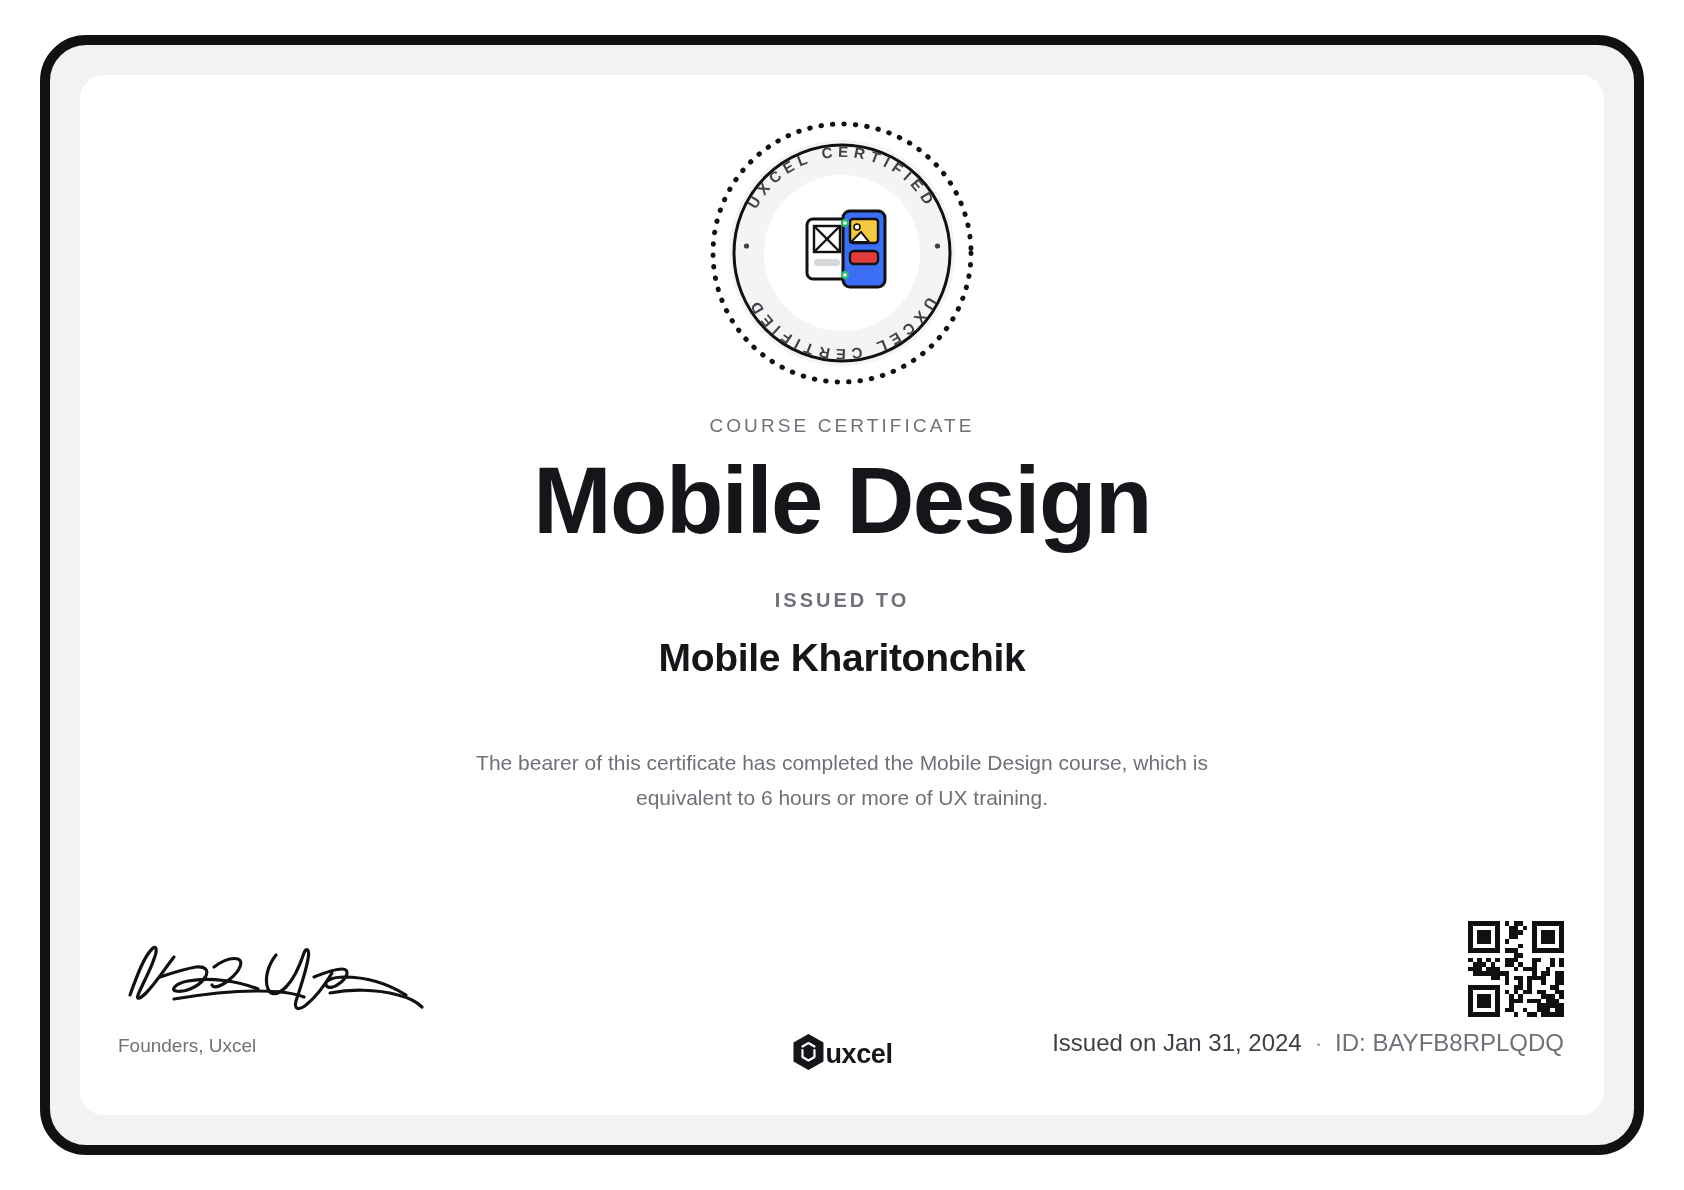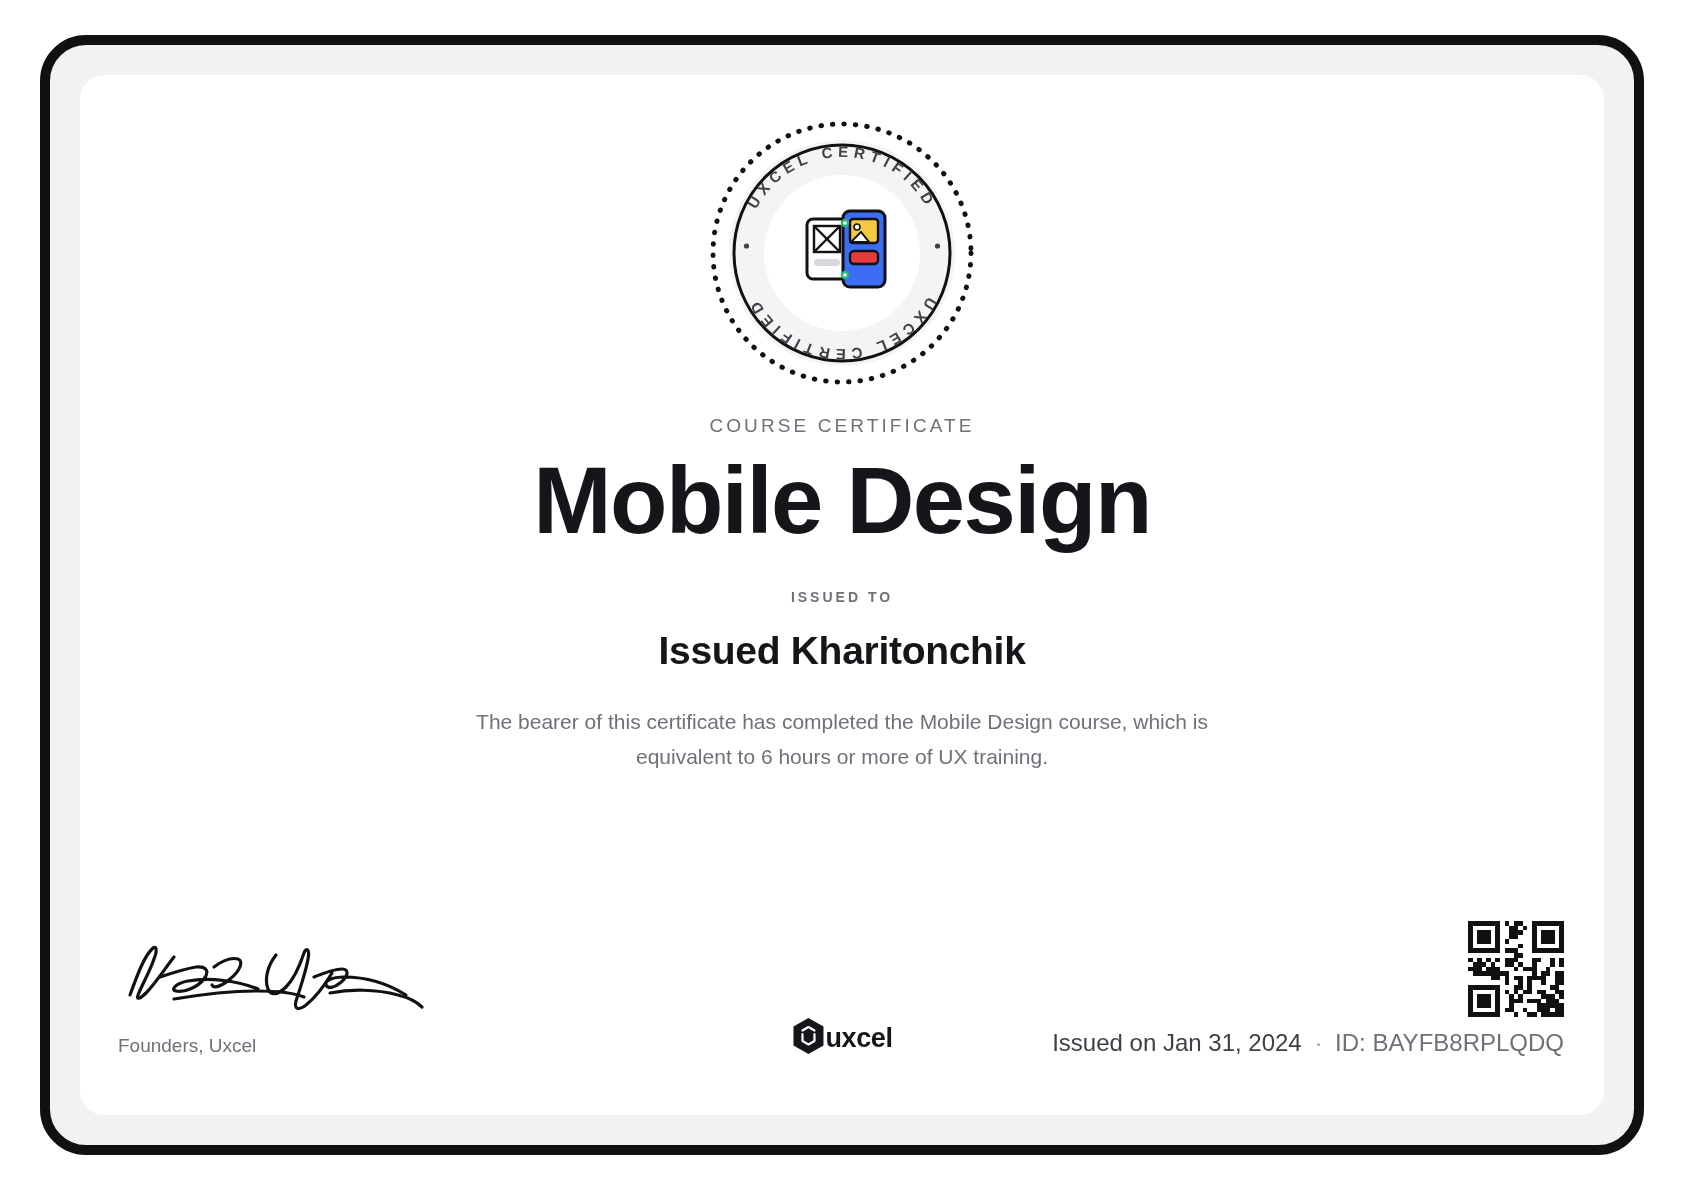--- a/index.html
+++ b/index.html
@@ -61,35 +61,35 @@
     margin-top: 16px;
     font-size: 94px;
     line-height: 1.02;
     font-weight: 700;
     color: #14161a;
     letter-spacing: -1.5px;
     text-align: center;
   }
   .issued-to-label {
     margin-top: 40px;
-    font-size: 14px;
+    font-size: 20px;
     letter-spacing: 3px;
     font-weight: 600;
     color: #6e7178;
     text-transform: uppercase;
   }
   .recipient {
     margin-top: 24px;
     font-size: 39px;
     font-weight: 700;
     color: #14161a;
     letter-spacing: -0.3px;
   }
   .description {
-    margin-top: 32px;
+    margin-top: 66px;
     width: 820px;
     text-align: center;
     font-size: 21px;
     line-height: 1.65;
     color: #6e7178;
   }
 
   
   .footer {
     position: absolute;
@@ -110,21 +110,21 @@
     left: 38px;
     bottom: 18px;
     font-size: 19px;
     color: #6e7178;
     margin-top: 32px;
   }
   .brand {
     position: absolute;
     left: 50%;
     transform: translateX(-50%);
-    bottom: 16px;
+    bottom: 0;
     display: flex;
     align-items: center;
     gap: 0;
   }
   .brand-name {
     font-size: 27px;
     font-weight: 700;
     color: #14161a;
     letter-spacing: -0.4px;
   }
@@ -202,21 +202,21 @@
           </g>
         </svg>
       </div>
 
       <div class="kicker">COURSE CERTIFICATE</div>
 
       <h1 class="course-title">Mobile Design</h1>
 
       <div class="issued-to-label">ISSUED TO</div>
 
-      <div class="recipient">Issued Kharitonchik</div>
+      <div class="recipient">Mobile Kharitonchik</div>
 
       <p class="description">The bearer of this certificate has completed the Mobile Design course, which is equivalent to 6 hours or more of UX training.</p>
 
       <div class="footer">
 
         <div class="signature">
           <svg width="330" height="90" viewBox="0 0 330 90" xmlns="http://www.w3.org/2000/svg">
             <g fill="none" stroke="#111111" stroke-width="3.2" stroke-linecap="round" stroke-linejoin="round">
               <path d="M12 62 C20 40, 26 24, 34 16 C38 12, 40 16, 36 26 C32 38, 24 52, 20 62 C18 67, 22 66, 28 60 C38 50, 48 34, 56 24"></path>
               <path d="M42 44 C54 40, 66 36, 78 34 C88 33, 92 38, 86 46 C80 54, 66 60, 58 58 C52 57, 58 50, 70 48 C92 44, 120 48, 140 56"></path>

